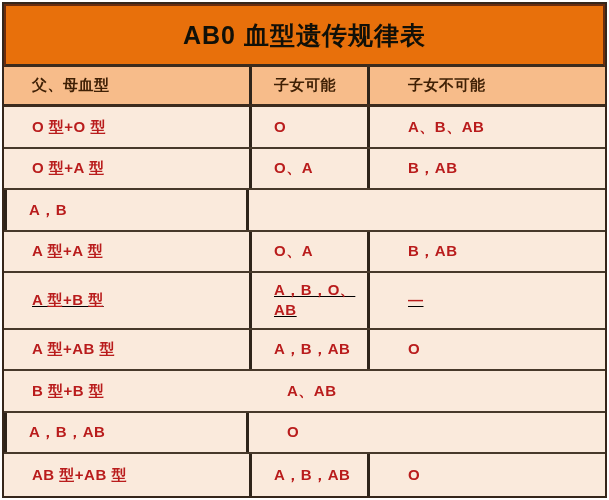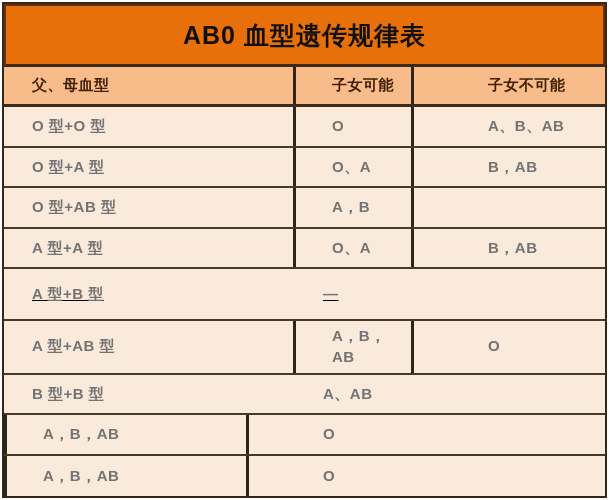--- a/index.html
+++ b/index.html
@@ -39,53 +39,52 @@
     letter-spacing: 1px;
     flex: 0 0 auto;
   }
   .grid-row {
     display: grid;
     grid-template-columns: 245px 121px 1fr;
     border-bottom: 2px solid #47392a;
     box-sizing: border-box;
     flex: 1 1 auto;
     min-height: 37px;
-    gap: 44px;
   }
   .grid-row:last-child { border-bottom: none; }
   .header-row {
     background: #f7bc8a;
     border-bottom: 3px solid #3c2b1d;
     min-height: 40px;
     flex: 0 0 40px;
   }
   .header-row .cell {
     color: #3f2005;
   }
   .data-row { background: #faeadc; }
   .data-row.tall { min-height: 47px; flex-grow: 1.3; text-decoration: underline; }
   .cell {
     display: flex;
     align-items: center;
     font-size: 15px;
     font-weight: bold;
-    color: #737373;
+    color: #b91c1c;
     letter-spacing: 0.5px;
     box-sizing: border-box;
     padding: 4px 6px 4px 28px;
     line-height: 1.35;
   }
   .cell.possible {
-    padding-left: 36px;
+    padding-left: 22px;
     border-left: 3px solid #2e241a;
     border-right: 3px solid #2e241a;
     flex-wrap: wrap;
     align-content: center;
   }
-  .cell.impossible { padding-left: 30px; }
+  .cell.impossible { padding-left: 38px; }
 </style>
 </head>
 <body>
 
 <div class="frame">
   <div class="table-outer">
 
     <div class="title-bar">AB0 血型遗传规律表</div>
 
     <div class="grid-row header-row">
@@ -101,50 +100,51 @@
     </div>
 
     <div class="grid-row data-row">
       <div class="cell parents">O 型+A 型</div>
       <div class="cell possible">O、A</div>
       <div class="cell impossible">B，AB</div>
     </div>
 
 
     <div class="grid-row data-row">
-      <div class="cell parents">O 型+AB 型</div>
       <div class="cell possible">A，B</div>
     </div>
 
     <div class="grid-row data-row">
       <div class="cell parents">A 型+A 型</div>
       <div class="cell possible">O、A</div>
       <div class="cell impossible">B，AB</div>
     </div>
 
     <div class="grid-row data-row tall">
       <div class="cell parents">A 型+B 型</div>
+      <div class="cell possible">A，B，O、AB</div>
       <div class="cell impossible">—</div>
     </div>
 
     <div class="grid-row data-row">
       <div class="cell parents">A 型+AB 型</div>
       <div class="cell possible">A，B，AB</div>
       <div class="cell impossible">O</div>
     </div>
 
     <div class="grid-row data-row">
       <div class="cell parents">B 型+B 型</div>
       <div class="cell impossible">A、AB</div>
     </div>
 
     <div class="grid-row data-row">
       <div class="cell possible">A，B，AB</div>
       <div class="cell impossible">O</div>
     </div>
 
     <div class="grid-row data-row">
+      <div class="cell parents">AB 型+AB 型</div>
       <div class="cell possible">A，B，AB</div>
       <div class="cell impossible">O</div>
     </div>
 
   </div>
 </div>
 
 </body></html>

